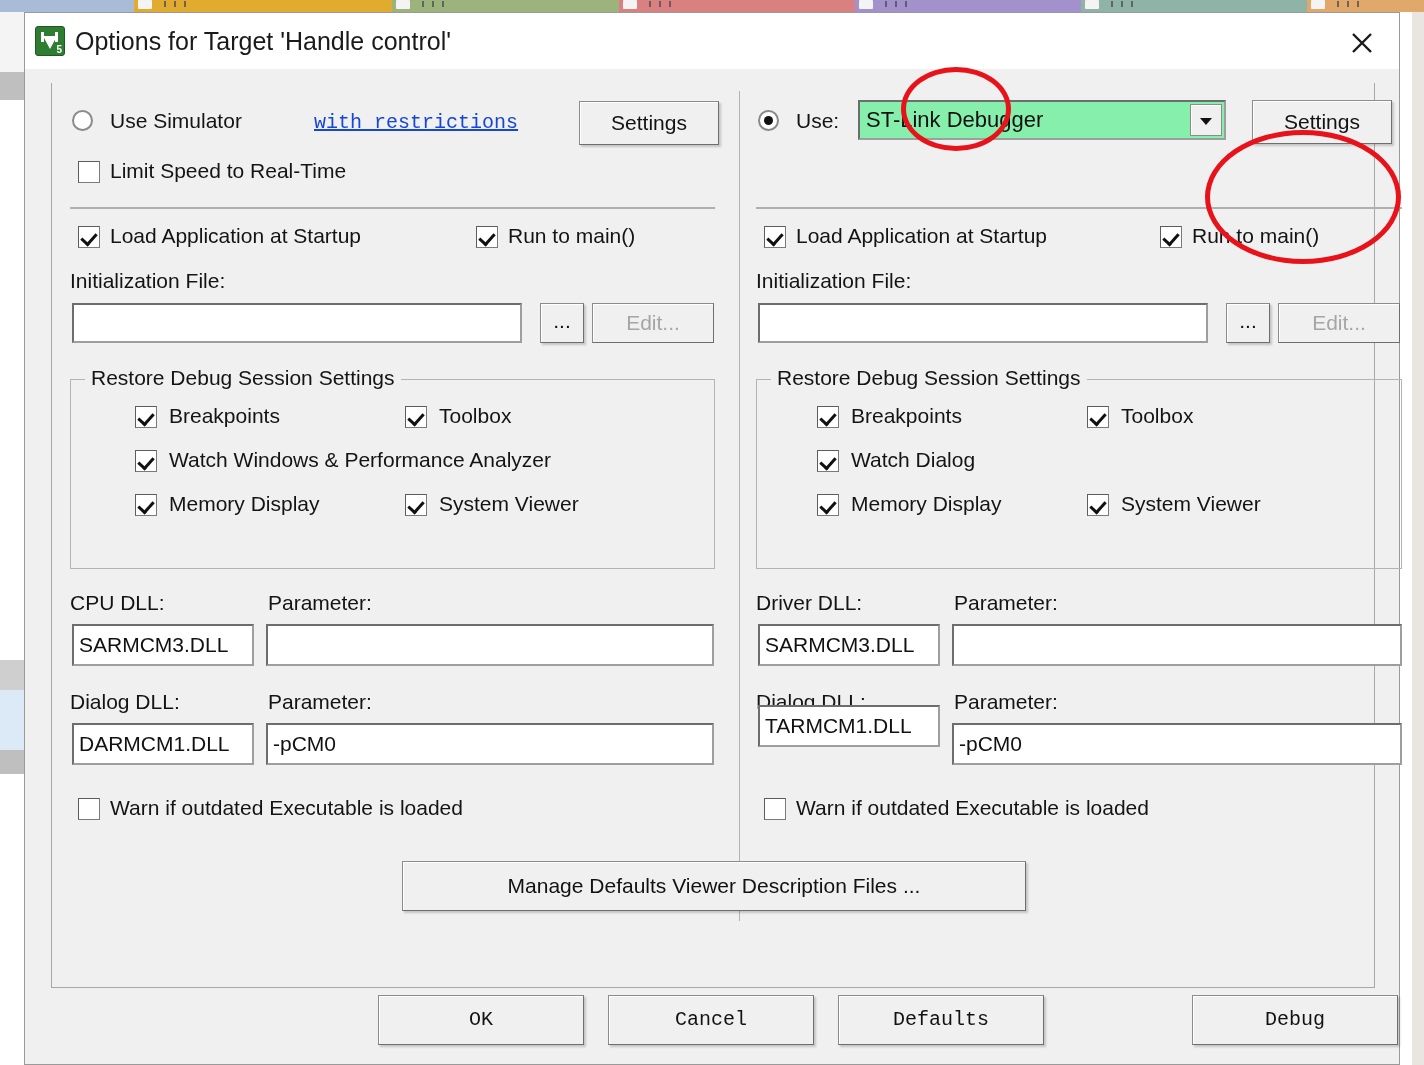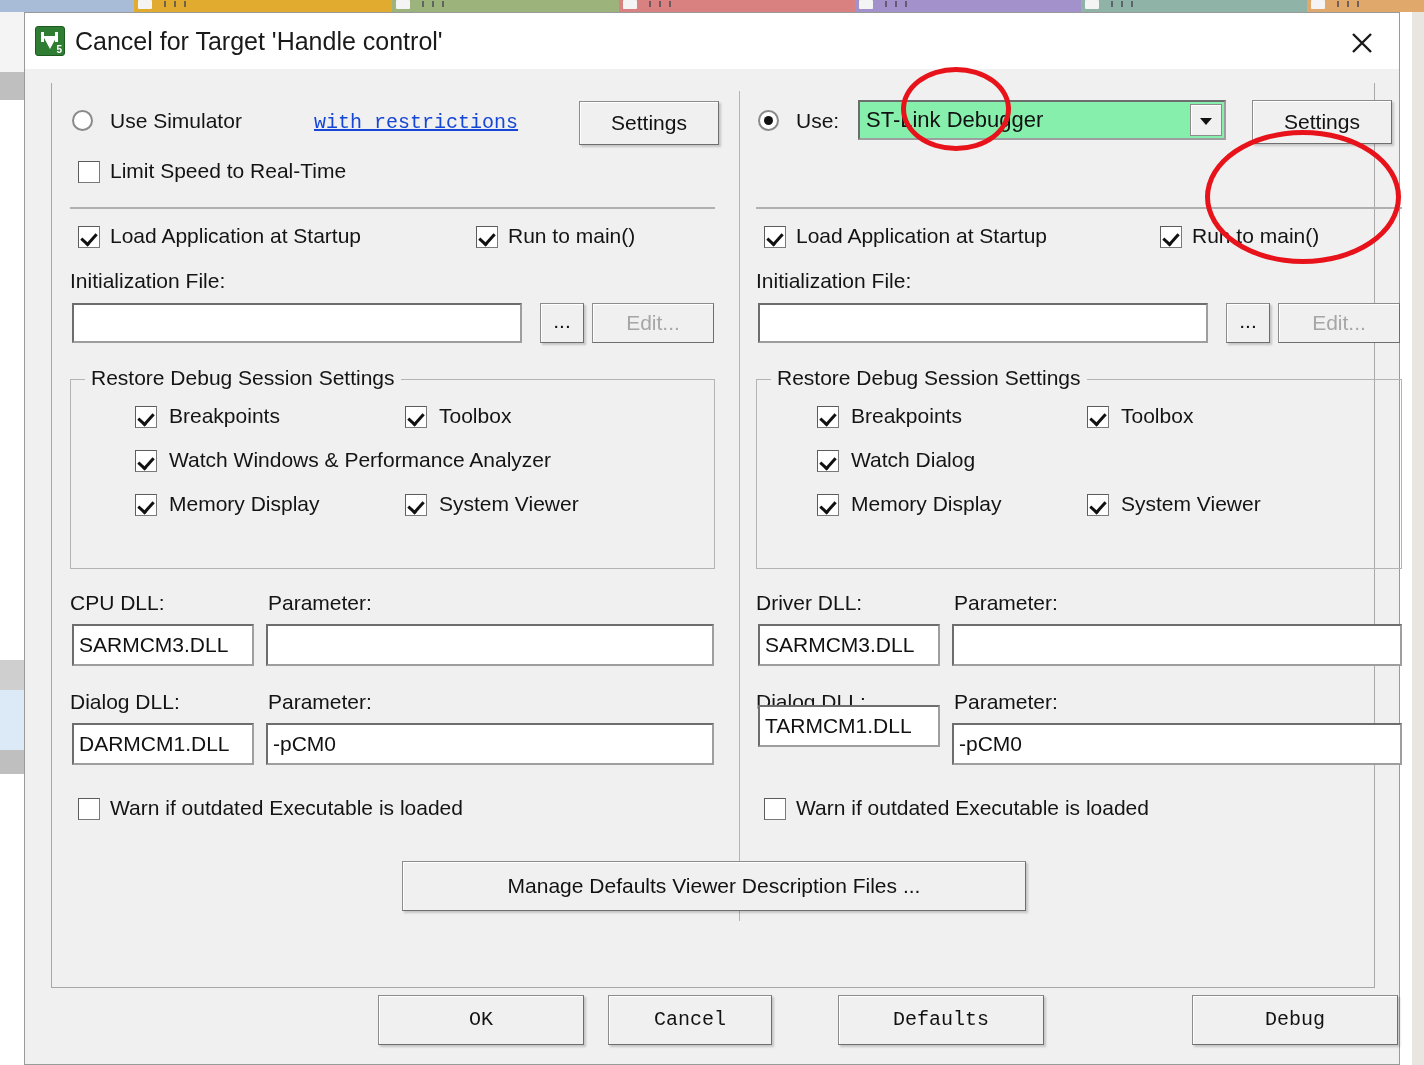--- a/index.html
+++ b/index.html
@@ -167,21 +167,21 @@
 
 <div id="dialog">
 
   <div id="titlebar">
     <div id="app-icon">
       <span class="bar1"></span>
         <span class="bar2"></span>
         <span class="v"></span>
         <span class="five">5</span>
     </div>
-    <div id="dlgtitle">Cancel for Target 'Handle control'</div>
+    <div id="dlgtitle">Options for Target 'Handle control'</div>
     <div id="close-btn">
       <svg width="24" height="24" viewBox="0 0 24 24" aria-hidden="true">
         <path d="M3 3 L21 21 M21 3 L3 21" stroke="#1a1a1a" stroke-width="2.4" fill="none"></path>
       </svg>
     </div>
   </div>
 
   <div id="tabstrip">
     <div class="tabrow" id="tabrow">
         <div class="tab" style="width: 96px;">Device</div>
@@ -299,20 +299,20 @@
 
       <div class="cbx" style="left:22px;top:715px;"></div>
       <div class="lbl" style="left:54px;top:713px;">Warn if outdated Executable is loaded</div>
     </div>
 
     <div class="btn" style="left:350px;top:778px;width:624px;height:50px;line-height:48px;">Manage Defaults Viewer Description Files ...</div>
   </div>
 
   <div id="btnbar">
     <div class="btn mono" style="left:327px;top:0;width:206px;height:50px;line-height:48px;">OK</div>
-    <div class="btn mono" style="left:557px;top:0;width:164px;height:50px;line-height:48px;">Cancel</div>
+    <div class="btn mono" style="left:557px;top:0;width:206px;height:50px;line-height:48px;">Cancel</div>
     <div class="btn mono" style="left:787px;top:0;width:206px;height:50px;line-height:48px;">Defaults</div>
     <div class="btn mono" style="left:1141px;top:0;width:206px;height:50px;line-height:48px;">Debug</div>
   </div>
 
   <div class="annot" style="left: 876px; top: 54px; width: 110px; height: 84px; border-color: rgb(232, 19, 26);"></div>
   <div class="annot" style="left: 1180px; top: 117px; width: 196px; height: 134px; border-color: rgb(232, 19, 26);"></div>
 </div>
 
 </body></html>

